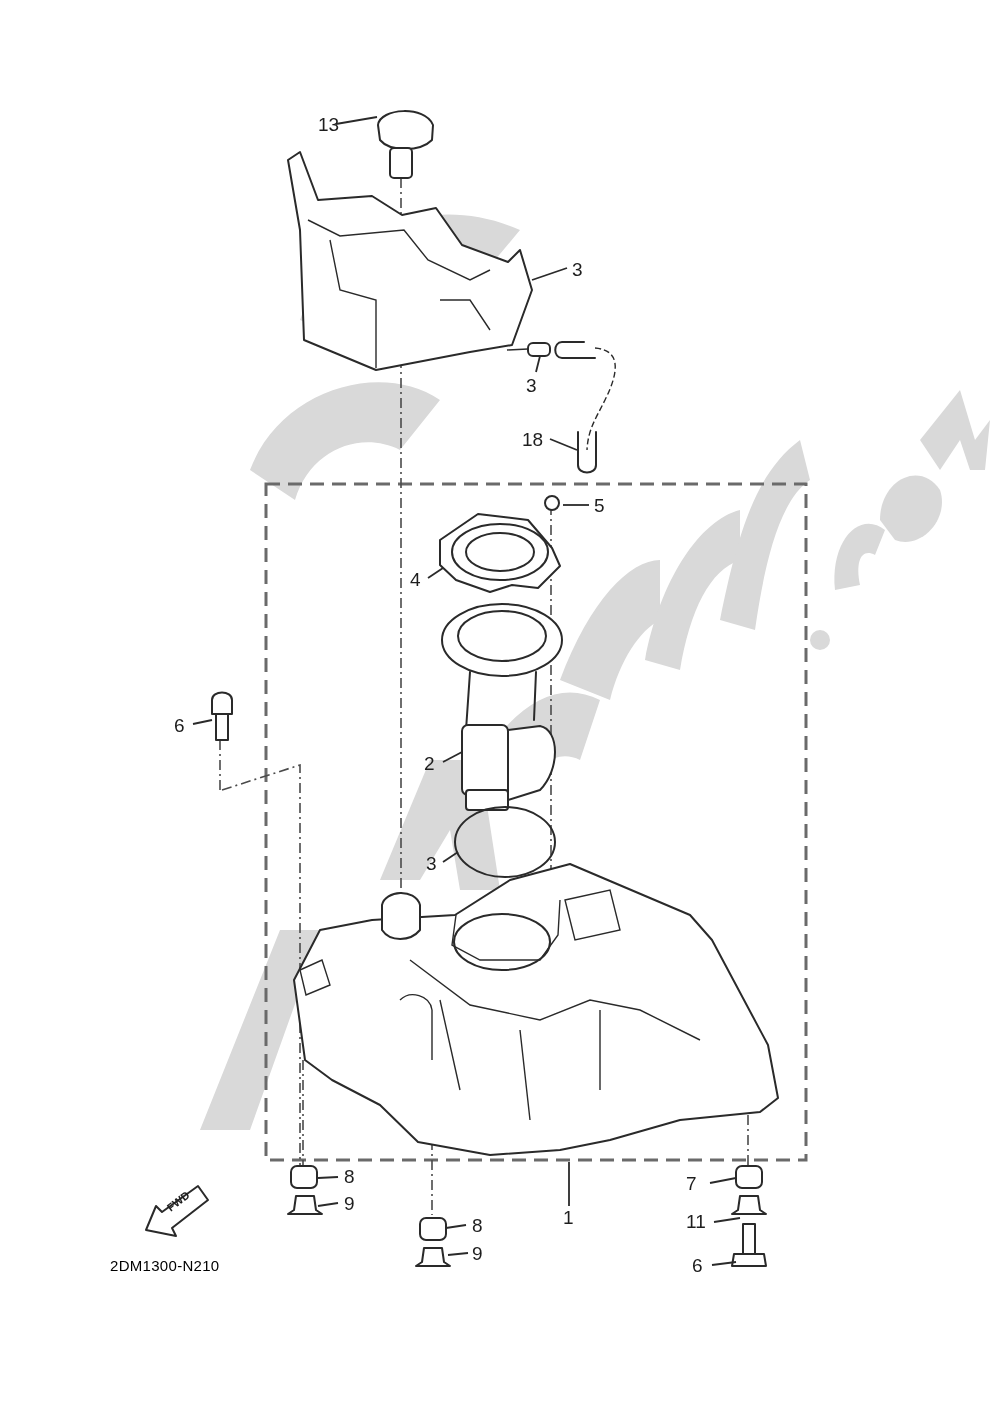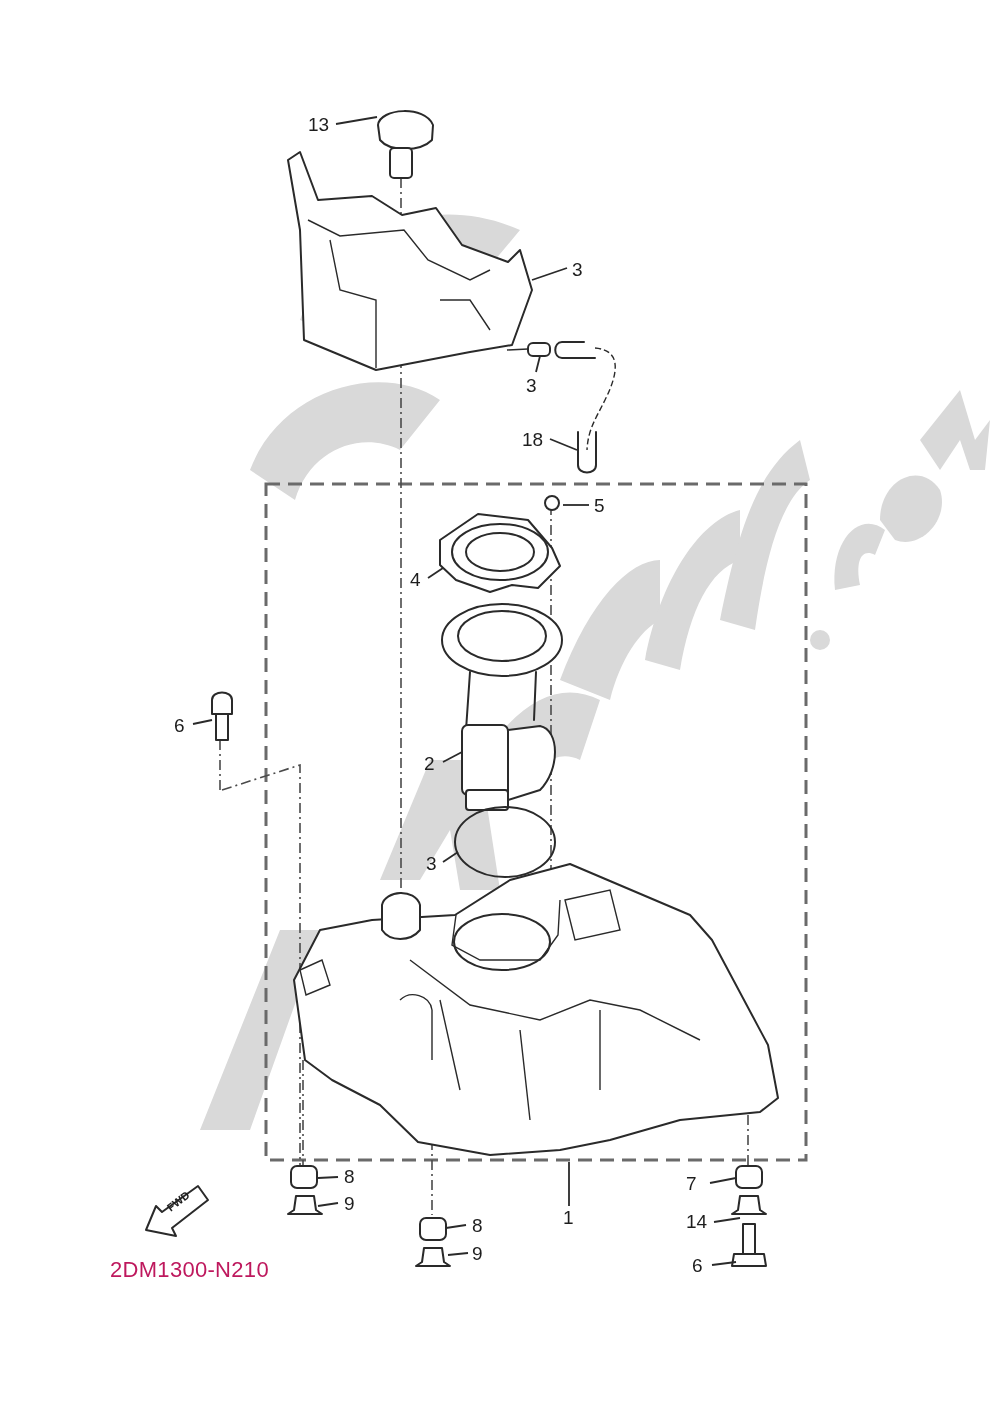--- a/index.html
+++ b/index.html
@@ -5,21 +5,21 @@
   html, body { margin: 0; padding: 0; background: #ffffff; }
   body { width: 1000px; height: 1413px; position: relative; overflow: hidden; font-family: "Liberation Sans", sans-serif; }
   #diagram { position: absolute; left: 0; top: 0; width: 1000px; height: 1413px; }
   .wm { fill: #d9d9d9; }
   .ln { fill: none; stroke: #2a2a2a; stroke-width: 2; stroke-linejoin: round; stroke-linecap: round; }
   .thin { fill: none; stroke: #2a2a2a; stroke-width: 1.4; }
   .dash { fill: none; stroke: #6a6a6a; stroke-width: 3; stroke-dasharray: 14 8; }
   .chain { fill: none; stroke: #4a4a4a; stroke-width: 1.6; stroke-dasharray: 10 4 2 4; }
   .leader { stroke: #2a2a2a; stroke-width: 1.8; }
   .callout { position: absolute; font-size: 19px; color: #1e1e1e; line-height: 1; }
-  .code { position: absolute; font-size: 22px; color: #be185d; letter-spacing: 0.3px; }
+  .code { position: absolute; font-size: 15px; color: #000000; letter-spacing: 0.3px; }
   .fill-w { fill: #ffffff; }
 </style>
 </head>
 <body>
 
 <svg id="diagram" viewBox="0 0 1000 1413" xmlns="http://www.w3.org/2000/svg">
 
   <g>
     <path class="wm" d="M300 320 C 330 230, 430 190, 520 230 L 470 290 C 420 270, 370 290, 350 340 Z"></path>
     <path class="wm" d="M250 470 C 280 390, 380 360, 440 400 L 400 450 C 360 430, 310 450, 295 500 Z"></path>
@@ -130,32 +130,32 @@
     <line class="leader" x1="448" y1="1255" x2="468" y2="1253"></line>
     <line class="leader" x1="714" y1="1222" x2="740" y2="1218"></line>
     <line class="leader" x1="712" y1="1265" x2="736" y2="1262"></line>
   </g>
 
   <g>
     <path class="ln fill-w" d="M146 1230 L 156 1206 L 162 1212 L 198 1186 L 208 1200 L 172 1228 L 176 1236 Z"></path>
   </g>
 </svg>
 
-<span class="callout" style="left:308px;top:115px">13</span>
+<span class="callout" style="left:318px;top:115px">13</span>
 <span class="callout" style="left:572px;top:260px">3</span>
 <span class="callout" style="left:526px;top:376px">3</span>
 <span class="callout" style="left:522px;top:430px">18</span>
 <span class="callout" style="left:594px;top:496px">5</span>
 <span class="callout" style="left:410px;top:570px">4</span>
 <span class="callout" style="left:424px;top:754px">2</span>
 <span class="callout" style="left:426px;top:854px">3</span>
 <span class="callout" style="left:174px;top:716px">6</span>
 <span class="callout" style="left:563px;top:1208px">1</span>
 <span class="callout" style="left:686px;top:1174px">7</span>
 <span class="callout" style="left:344px;top:1167px">8</span>
 <span class="callout" style="left:344px;top:1194px">9</span>
 <span class="callout" style="left:472px;top:1216px">8</span>
 <span class="callout" style="left:472px;top:1244px">9</span>
-<span class="callout" style="left:686px;top:1212px">14</span>
+<span class="callout" style="left:686px;top:1212px">11</span>
 <span class="callout" style="left:692px;top:1256px">6</span>
 
 <span class="callout" style="left:166px;top:1196px;font-size:11px;transform:rotate(-38deg);font-weight:bold">FWD</span>
 <span class="code" style="left:110px;top:1257px">2DM1300-N210</span>
 
 </body></html>

